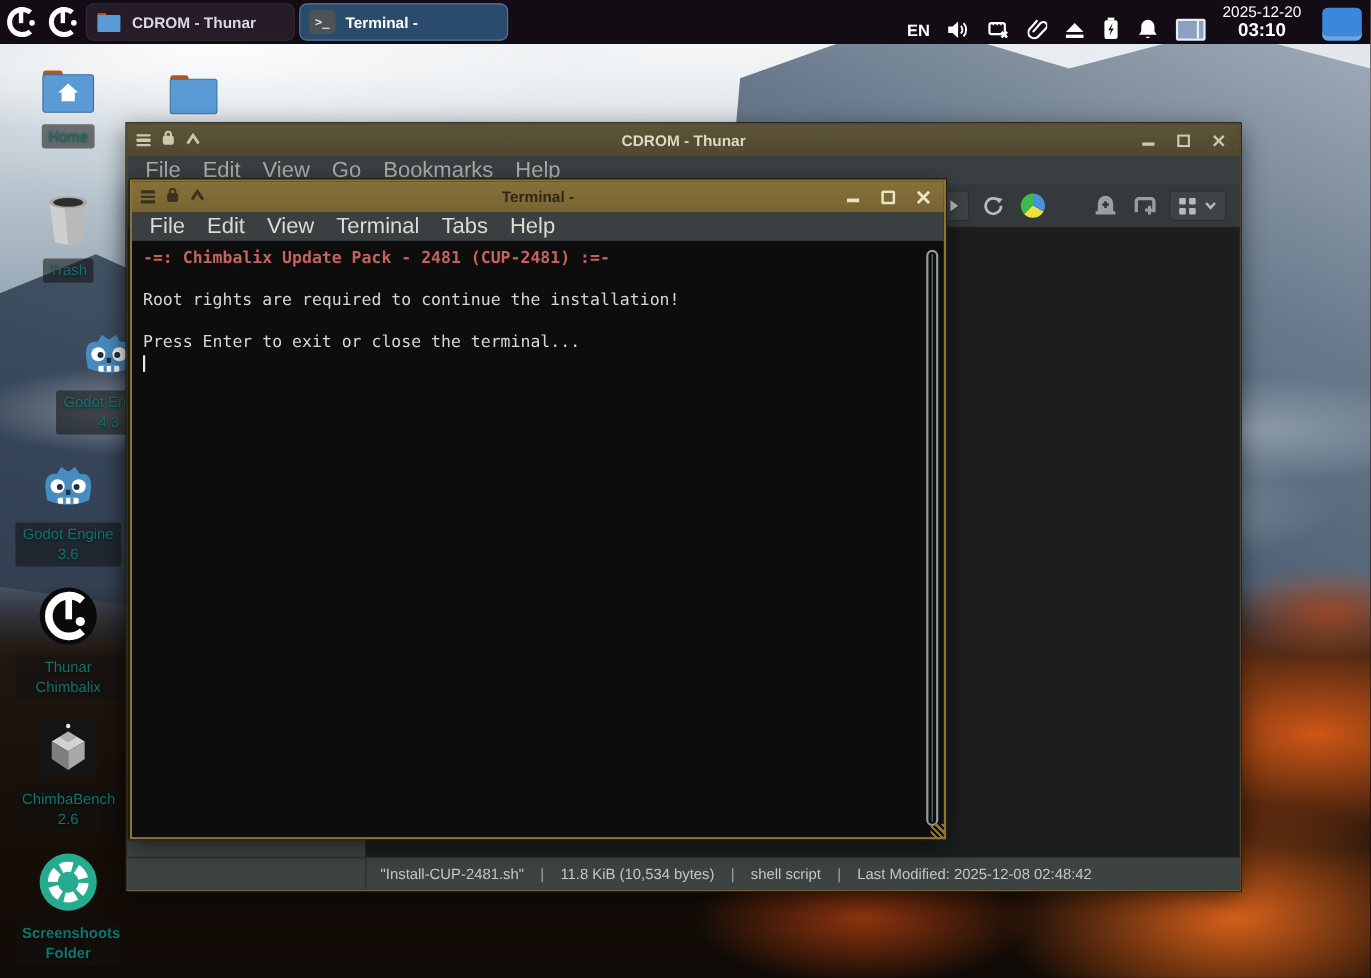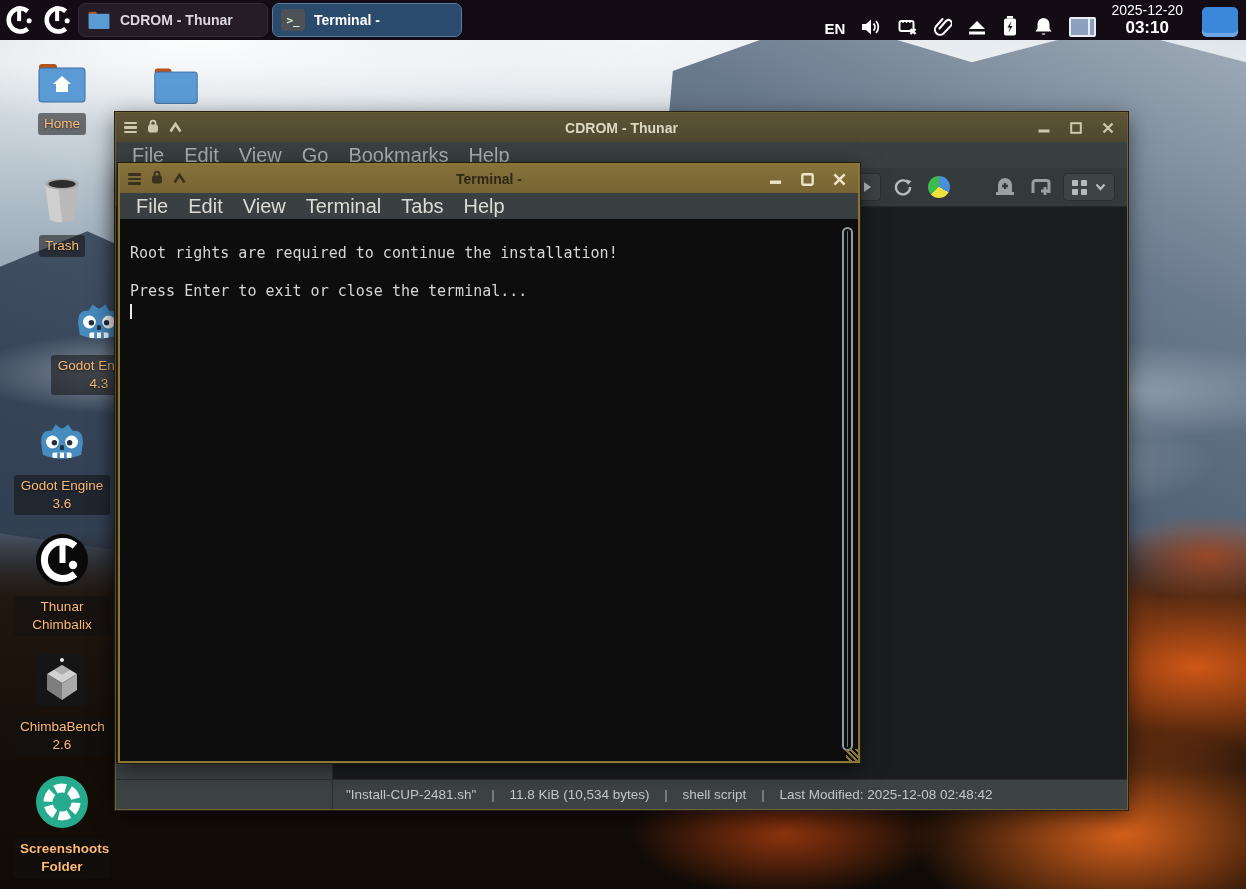--- a/index.html
+++ b/index.html
@@ -52,21 +52,21 @@
   .clock { text-align:center; color:#ffffff; line-height:1.12; }
   .clock .date { font-size:14px; }
   .clock .time { font-size:17px; font-weight:bold; }
   .showdesk { width:36px; height:30px; background:var(--c-showdesk-blue,#3b87d9); border-radius:5px;
       box-shadow:inset 0 -4px 0 rgba(255,255,255,.25); margin-left:4px; }
 
   
   .dicon { position:absolute; width:96px; display:flex; flex-direction:column; align-items:center; z-index:5; }
   .dicon .ic { height:52px; display:flex; align-items:flex-end; justify-content:center; }
   .dicon .lbl { margin-top:9px; max-width:96px; padding:2px 6px; border-radius:3px;
-      background:rgba(18,18,18,.55); color:#fdba74; font-size:13.5px; text-align:center; line-height:1.35;
+      background:rgba(18,18,18,.55); color:#0f766e; font-size:13.5px; text-align:center; line-height:1.35;
       text-shadow:0 1px 2px rgba(0,0,0,.6); }
 
   
   .window { position:absolute; display:flex; flex-direction:column; box-shadow:0 6px 22px rgba(0,0,0,.55); }
   .titlebar { position:relative; display:flex; align-items:center; flex:none; }
   .tb-icons { display:flex; align-items:center; gap:10px; padding:0 8px; z-index:2; }
   .tb-title { position:absolute; left:0; right:0; text-align:center; font-weight:bold; font-size:14px; }
   .tb-controls { margin-left:auto; display:flex; align-items:center; gap:14px; padding:0 10px; z-index:2; }
   .ctl { width:18px; height:16px; display:flex; align-items:center; justify-content:center; }
   .menubar { display:flex; align-items:center; background:var(--c-menu-bg,#3a3f41); flex:none; padding-left:6px; }
@@ -386,20 +386,21 @@
   </div>
   <div class="menubar">
     <span class="mi">File</span>
     <span class="mi">Edit</span>
     <span class="mi">View</span>
     <span class="mi">Terminal</span>
     <span class="mi">Tabs</span>
     <span class="mi">Help</span>
   </div>
   <div class="screen">
+    <div class="line red">-=: Chimbalix Update Pack - 2481 (CUP-2481) :=-</div>
     <div class="line"></div>
     <div class="line">Root rights are required to continue the installation!</div>
     <div class="line"></div>
     <div class="line">Press Enter to exit or close the terminal...</div>
     <div class="line"><span class="cursor"></span></div>
     <div class="vscroll"></div>
   </div>
   <div class="grip"></div>
 </div>
 

